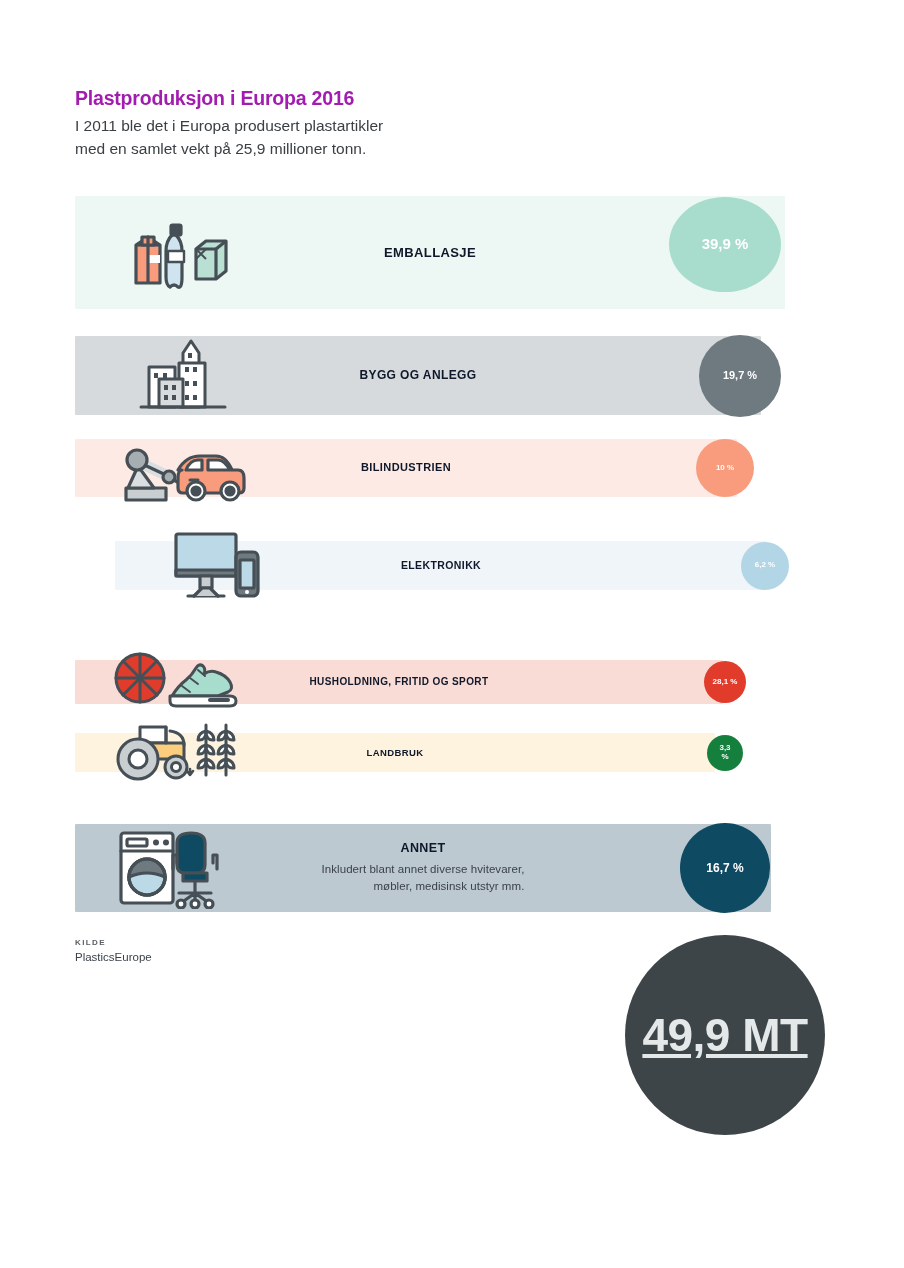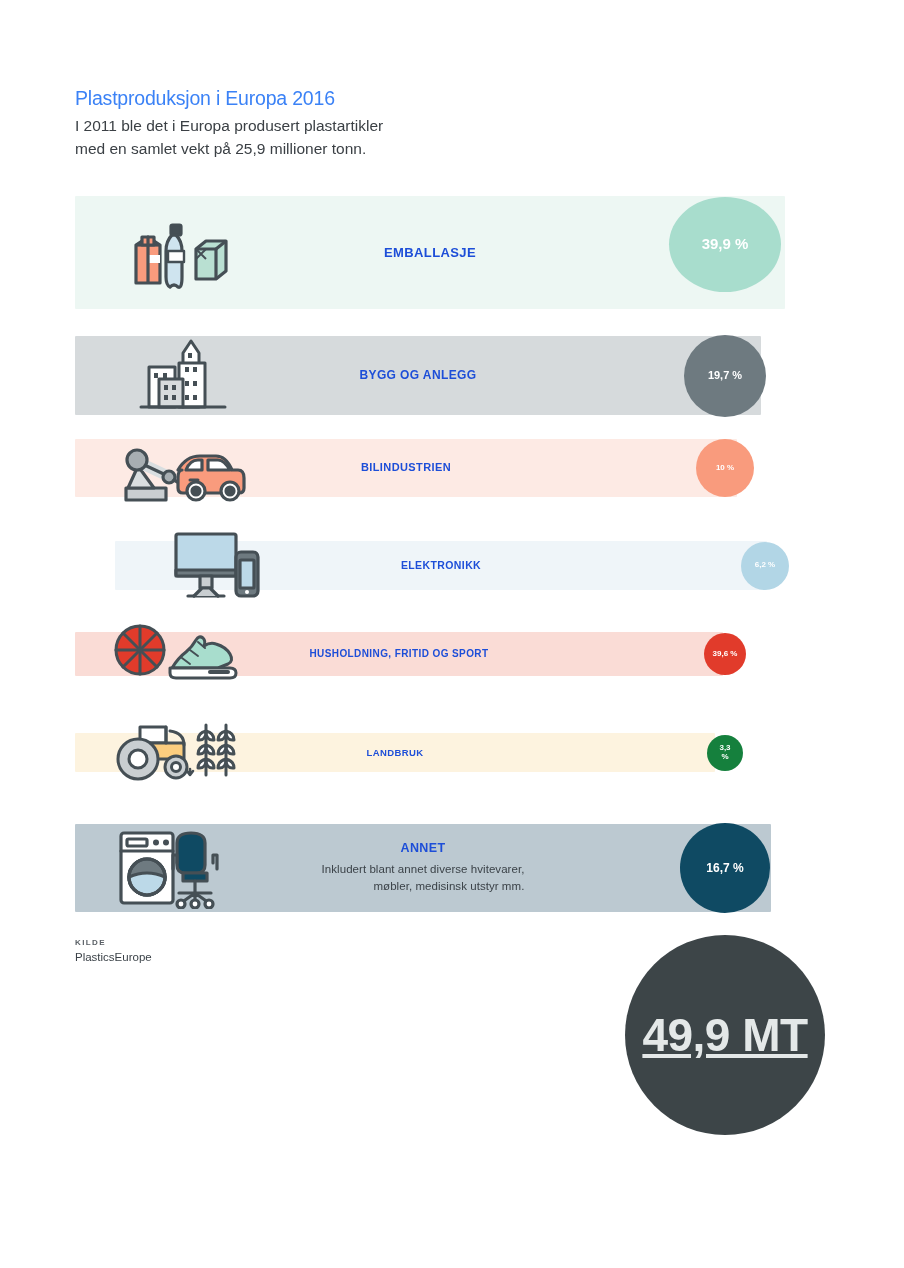--- a/index.html
+++ b/index.html
@@ -8,21 +8,21 @@
     height: 1268px;
     background: #ffffff;
     font-family: "Liberation Sans", sans-serif;
     overflow: hidden;
   }
   .page { position: relative; width: 904px; height: 1268px; background: #fff; }
 
   
   .header { position: absolute; left: 75px; top: 85px; width: 700px; }
   .title {
-    font-size: 19.5px; font-weight: normal; color: #3b82f6;
+    font-size: 19.5px; font-weight: bold; color: #a21caf;
     letter-spacing: -0.2px; line-height: 1.35;
   }
   .subtitle {
     margin-top: 4px; font-size: 15.5px; color: #3b4045;
     line-height: 1.45; font-weight: 400;
   }
 
   
   .rows { position: absolute; left: 0; top: 196px; width: 904px; }
   .row { position: relative; }
@@ -31,21 +31,21 @@
     border-radius: 1px;
     display: flex; align-items: center; justify-content: center;
   }
   .bar-label-wrap {
     position: absolute; left: 0; right: 0; top: 0; bottom: 0;
     display: flex; flex-direction: column;
     align-items: center; justify-content: center;
     pointer-events: none;
   }
   .bar-label {
-    font-size: 13.5px; font-weight: bold; color: #1d4ed8;
+    font-size: 13.5px; font-weight: bold; color: #0f172a;
     letter-spacing: 0.4px; text-align: center; line-height: 1.2;
   }
   .bar-sub {
     margin-top: 5px; font-size: 11.5px; font-weight: 400;
     color: #3b4248; text-align: right; line-height: 1.45;
     letter-spacing: 0.05px; white-space: pre-line;
   }
 
   .icon-slot {
     position: absolute; display: flex; align-items: center;
@@ -146,21 +146,21 @@
        <rect x="53" y="16" width="4" height="5"></rect>
        <rect x="50" y="30" width="4" height="5"></rect>
               <rect x="58" y="30" width="4" height="5"></rect>
        <rect x="50" y="44" width="4" height="5"></rect>
               <rect x="58" y="44" width="4" height="5"></rect>
        <rect x="50" y="58" width="4" height="5"></rect>
               <rect x="58" y="58" width="4" height="5"></rect>
      </g>
    </svg>
         </div>
-        <div class="pct-circle" style="width: 82px; height: 82px; left: 684px; top: -1.5px; background: rgb(110, 122, 128); font-size: 11px; white-space: pre-line;">19,7 %</div>
+        <div class="pct-circle" style="width: 82px; height: 82px; left: 699px; top: -1.5px; background: rgb(110, 122, 128); font-size: 11px; white-space: pre-line;">19,7 %</div>
       </div>
       <div class="row" style="position: absolute; left: 0px; top: 243px; width: 904px; height: 58px;">
         <div class="bar" style="width: 662px; height: 58px; background: rgb(253, 234, 228);">
           <div class="bar-label-wrap">
             <div class="bar-label" style="font-size: 11px;">BILINDUSTRIEN</div>
           </div>
         </div>
         <div class="icon-slot" style="left: 112px; top: 0px; height: 58px;">
    <svg width="140" height="72" viewBox="0 0 140 72">
      <g stroke="#454f55" stroke-width="3.2" stroke-linejoin="round" stroke-linecap="round">
@@ -199,40 +199,40 @@
        <path d="M18 70 h36"></path>
        <path d="M24 70 l8 -8 h8 l8 8" fill="#c9ced1"></path>
        <rect x="66" y="26" width="22" height="44" rx="5" fill="#6e7a80"></rect>
        <rect x="70" y="34" width="14" height="28" rx="1" fill="#bcd9e8"></rect>
        <circle cx="77" cy="66" r="2" fill="#fff" stroke="none"></circle>
      </g>
    </svg>
         </div>
         <div class="pct-circle" style="width: 48px; height: 48px; left: 701px; top: 0.5px; background: rgb(178, 214, 230); font-size: 8px; white-space: pre-line;">6,2 %</div>
       </div>
-      <div class="row" style="position: absolute; left: 0px; top: 436px; width: 904px; height: 44px;">
+      <div class="row" style="position: absolute; left: 0px; top: 464px; width: 904px; height: 44px;">
         <div class="bar" style="width: 648px; height: 44px; background: rgb(250, 220, 214);">
           <div class="bar-label-wrap">
             <div class="bar-label" style="font-size: 10px;">HUSHOLDNING, FRITID OG SPORT</div>
           </div>
         </div>
         <div class="icon-slot" style="left: 110px; top: 0px; height: 44px;">
    <svg width="130" height="64" viewBox="0 0 130 64">
      <g stroke="#454f55" stroke-width="3" stroke-linejoin="round" stroke-linecap="round">
        <circle cx="30" cy="28" r="24" fill="#e13b2b"></circle>
        <path d="M30 4 v48 M6 28 h48" fill="none"></path>
        <path d="M13 11 q17 17 34 34 M47 11 q-17 17 -34 34" fill="none"></path>
        <path d="M62 46 q6 -10 14 -16 q6 -5 10 -12 q3 -5 7 -2 q3 3 1 8 q6 -4 12 -2 q10 3 14 10 q4 7 -2 10 l-10 4 h-42 q-5 0 -4 0 z" fill="#a8ddcd"></path>
        <path d="M60 46 h60 q6 0 6 5 q0 5 -6 5 h-54 q-6 0 -6 -5 z" fill="#fff"></path>
        <path d="M100 50 h18" stroke-width="4" stroke="#454f55"></path>
        <path d="M72 36 l8 6 M80 28 l8 6 M88 20 l7 6" stroke-width="2" fill="none"></path>
      </g>
    </svg>
         </div>
-        <div class="pct-circle" style="width: 42px; height: 42px; left: 704px; top: 1px; background: rgb(225, 59, 43); font-size: 8px; white-space: pre-line;">39,6 %</div>
+        <div class="pct-circle" style="width: 42px; height: 42px; left: 704px; top: 1px; background: rgb(225, 59, 43); font-size: 8px; white-space: pre-line;">28,1 %</div>
       </div>
       <div class="row" style="position: absolute; left: 0px; top: 537px; width: 904px; height: 39px;">
         <div class="bar" style="width: 640px; height: 39px; background: rgb(253, 243, 223);">
           <div class="bar-label-wrap">
             <div class="bar-label" style="font-size: 9.5px;">LANDBRUK</div>
           </div>
         </div>
         <div class="icon-slot" style="left: 110px; top: 0px; height: 39px;">
    <svg width="130" height="72" viewBox="0 0 130 72">
      <g stroke="#454f55" stroke-width="3" stroke-linejoin="round" stroke-linecap="round">

